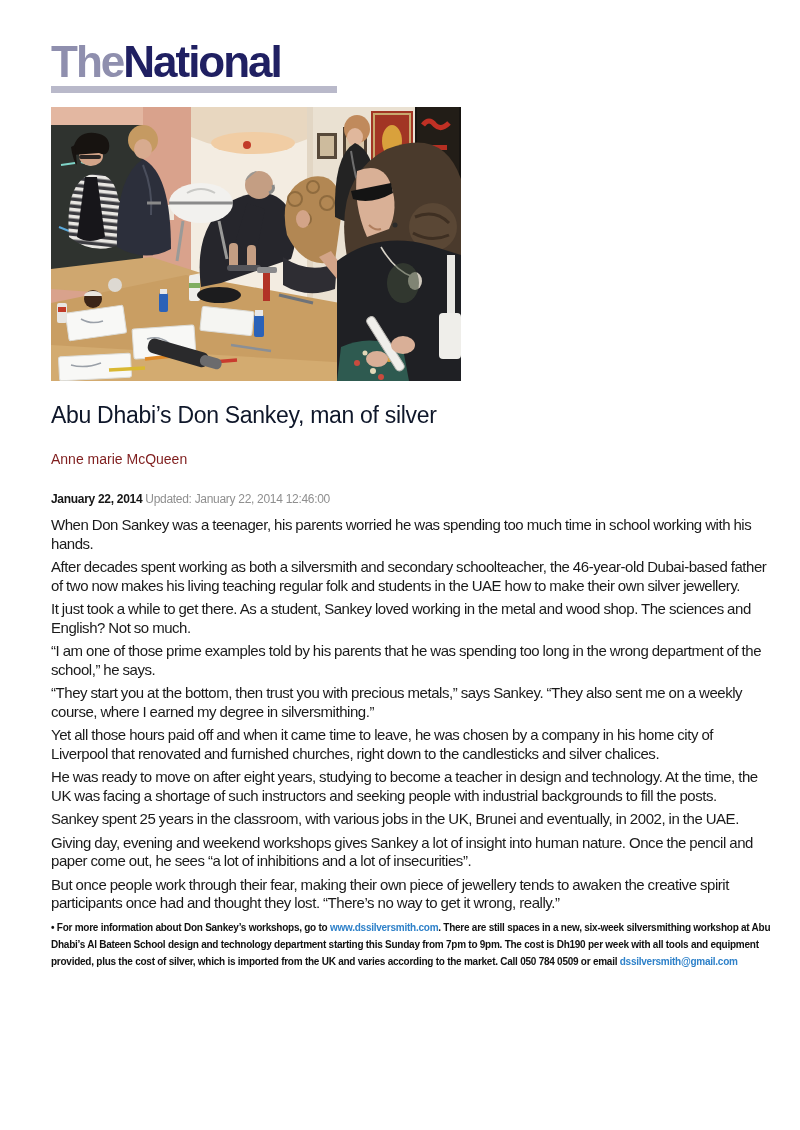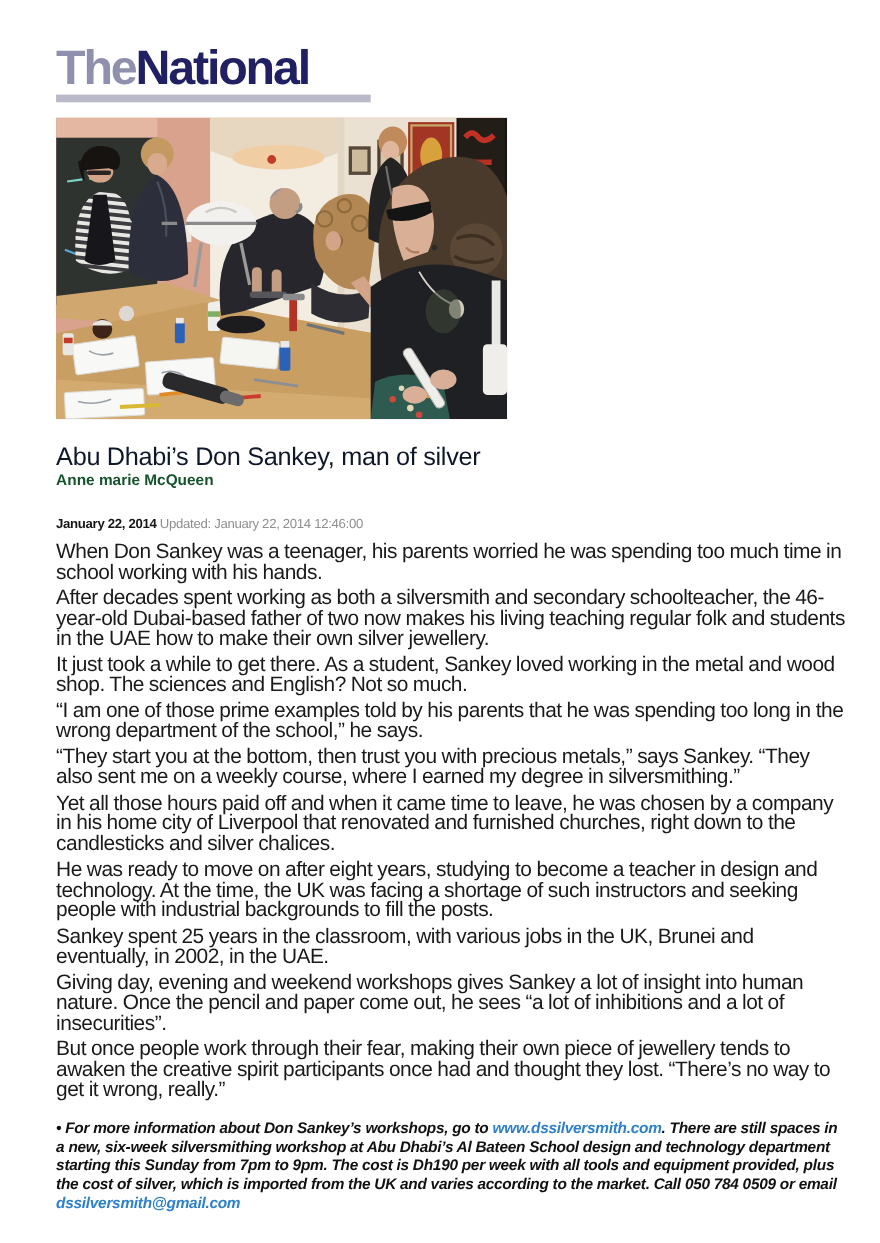--- a/index.html
+++ b/index.html
@@ -22,37 +22,37 @@
 
   
   .article-photo { margin: 14px 0 0 0; width: 410px; height: 274px; overflow: hidden; background: #d9a18c; }
   .article-photo svg { display: block; }
 
   
   h1.headline {
     margin: 21px 0 0 0; font-size: 23px; line-height: 1.15;
     letter-spacing: -0.3px; color: #0f172a; font-weight: normal;
   }
-  .byline { font-size: 14px; font-weight: bold; color: #14532d; }
+  .byline { margin-top: 23px; font-size: 14px; font-weight: normal; color: #7f1d1d; }
   .dateline { margin-top: 25px; font-size: 12px; letter-spacing: -0.3px; }
   .dateline .date { font-weight: bold; color: #161616; }
   .dateline .updated { color: #8f8f8f; font-weight: normal; }
 
   
   .body-text { margin-top: 10px; max-width: 724px; }
   .body-text p {
-    margin: 0 0 5px 0; font-size: 19px; line-height: 18.5px;
+    margin: 0 0 5px 0; font-size: 15px; line-height: 18.5px;
     letter-spacing: -0.45px; word-spacing: -0.3px; color: #1a1a1a;
   }
 
   
   .footer-note {
-    margin-top: 16px; max-width: 724px;
-    font-size: 14px; font-weight: bold; line-height: 17px;
-    letter-spacing: -0.25px; color: #111111; font-style: italic;
+    margin-top: 6px; max-width: 724px;
+    font-size: 10px; font-weight: bold; line-height: 17px;
+    letter-spacing: -0.25px; color: #111111;
   }
   .footer-note a { color: #2e81c9; text-decoration: none; font-weight: bold; cursor: pointer; }
 </style>
 </head>
 <body>
 
 <div class="page">
 
   <div class="masthead">
     <div class="logo">

